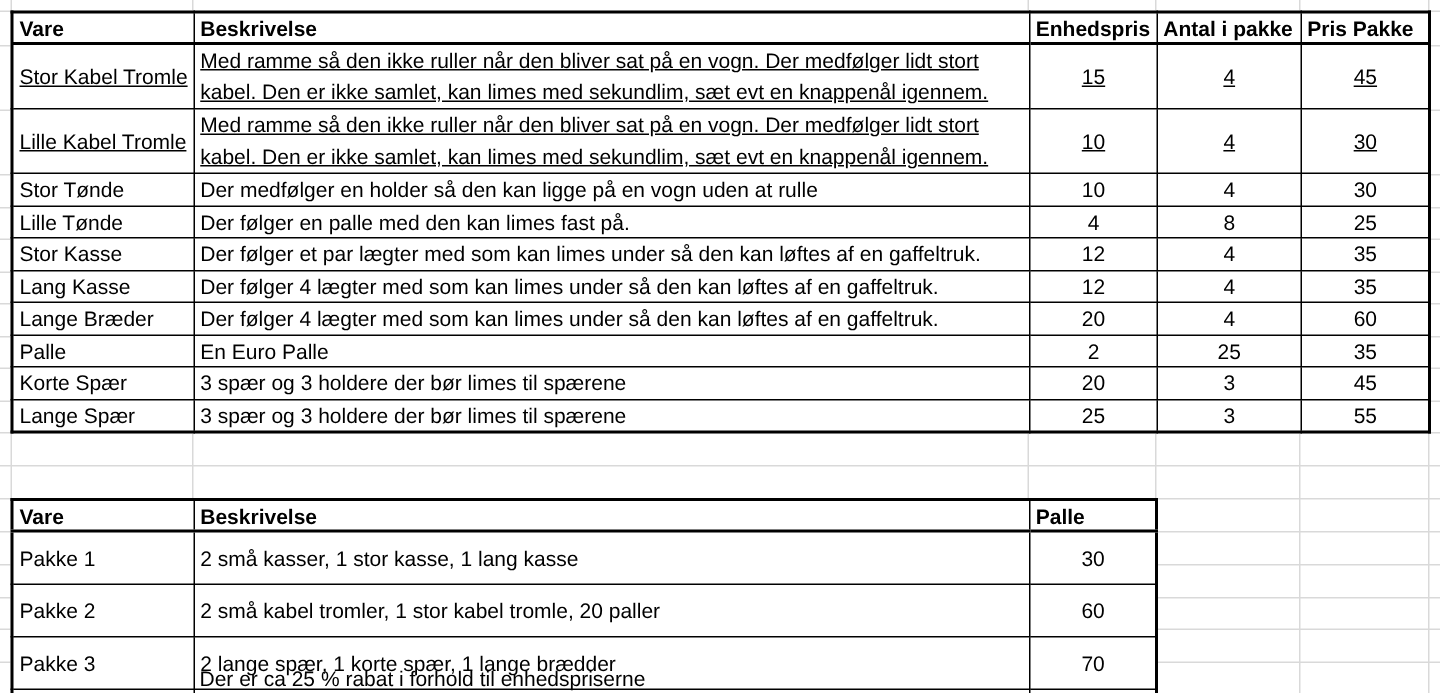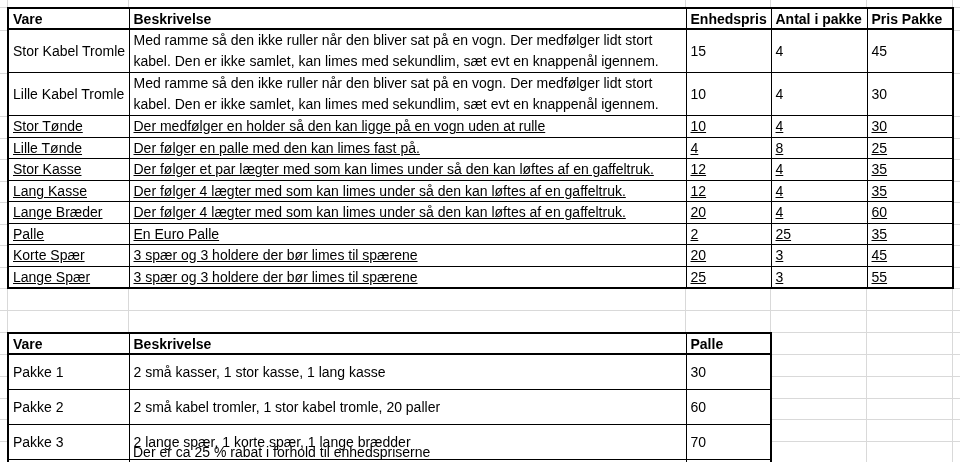--- a/index.html
+++ b/index.html
@@ -36,25 +36,25 @@
     border: 1px solid #000000;
     padding: 0 3px 0 4px;
     vertical-align: middle;
     overflow: hidden;
     white-space: nowrap;
     font-weight: normal;
     text-align: left;
   }
   th { font-weight: bold; border-bottom: 2px solid #000000; }
   .r-head   { height: 21px; }
-  .r-double { height: 43px; }
-  .r-single { height: 21.5px; text-decoration: underline; }
+  .r-double { height: 43px; text-decoration: underline; }
+  .r-single { height: 21.5px; }
   .r-pkg    { height: 35px; }
   .c-vare { padding: 0 1px 0 4px; margin-left: 12px; }
-  .c-num  { text-align: left; padding-right: 3px; }
+  .c-num  { text-align: center; padding-right: 3px; }
   .wrap   { white-space: normal; line-height: 21px; padding-right: 2px; }
 
   #discount-note {
     position: absolute;
     left: 133px;
     top: 444px;
     width: 600px;
     height: 18px;
     white-space: nowrap;
   }

